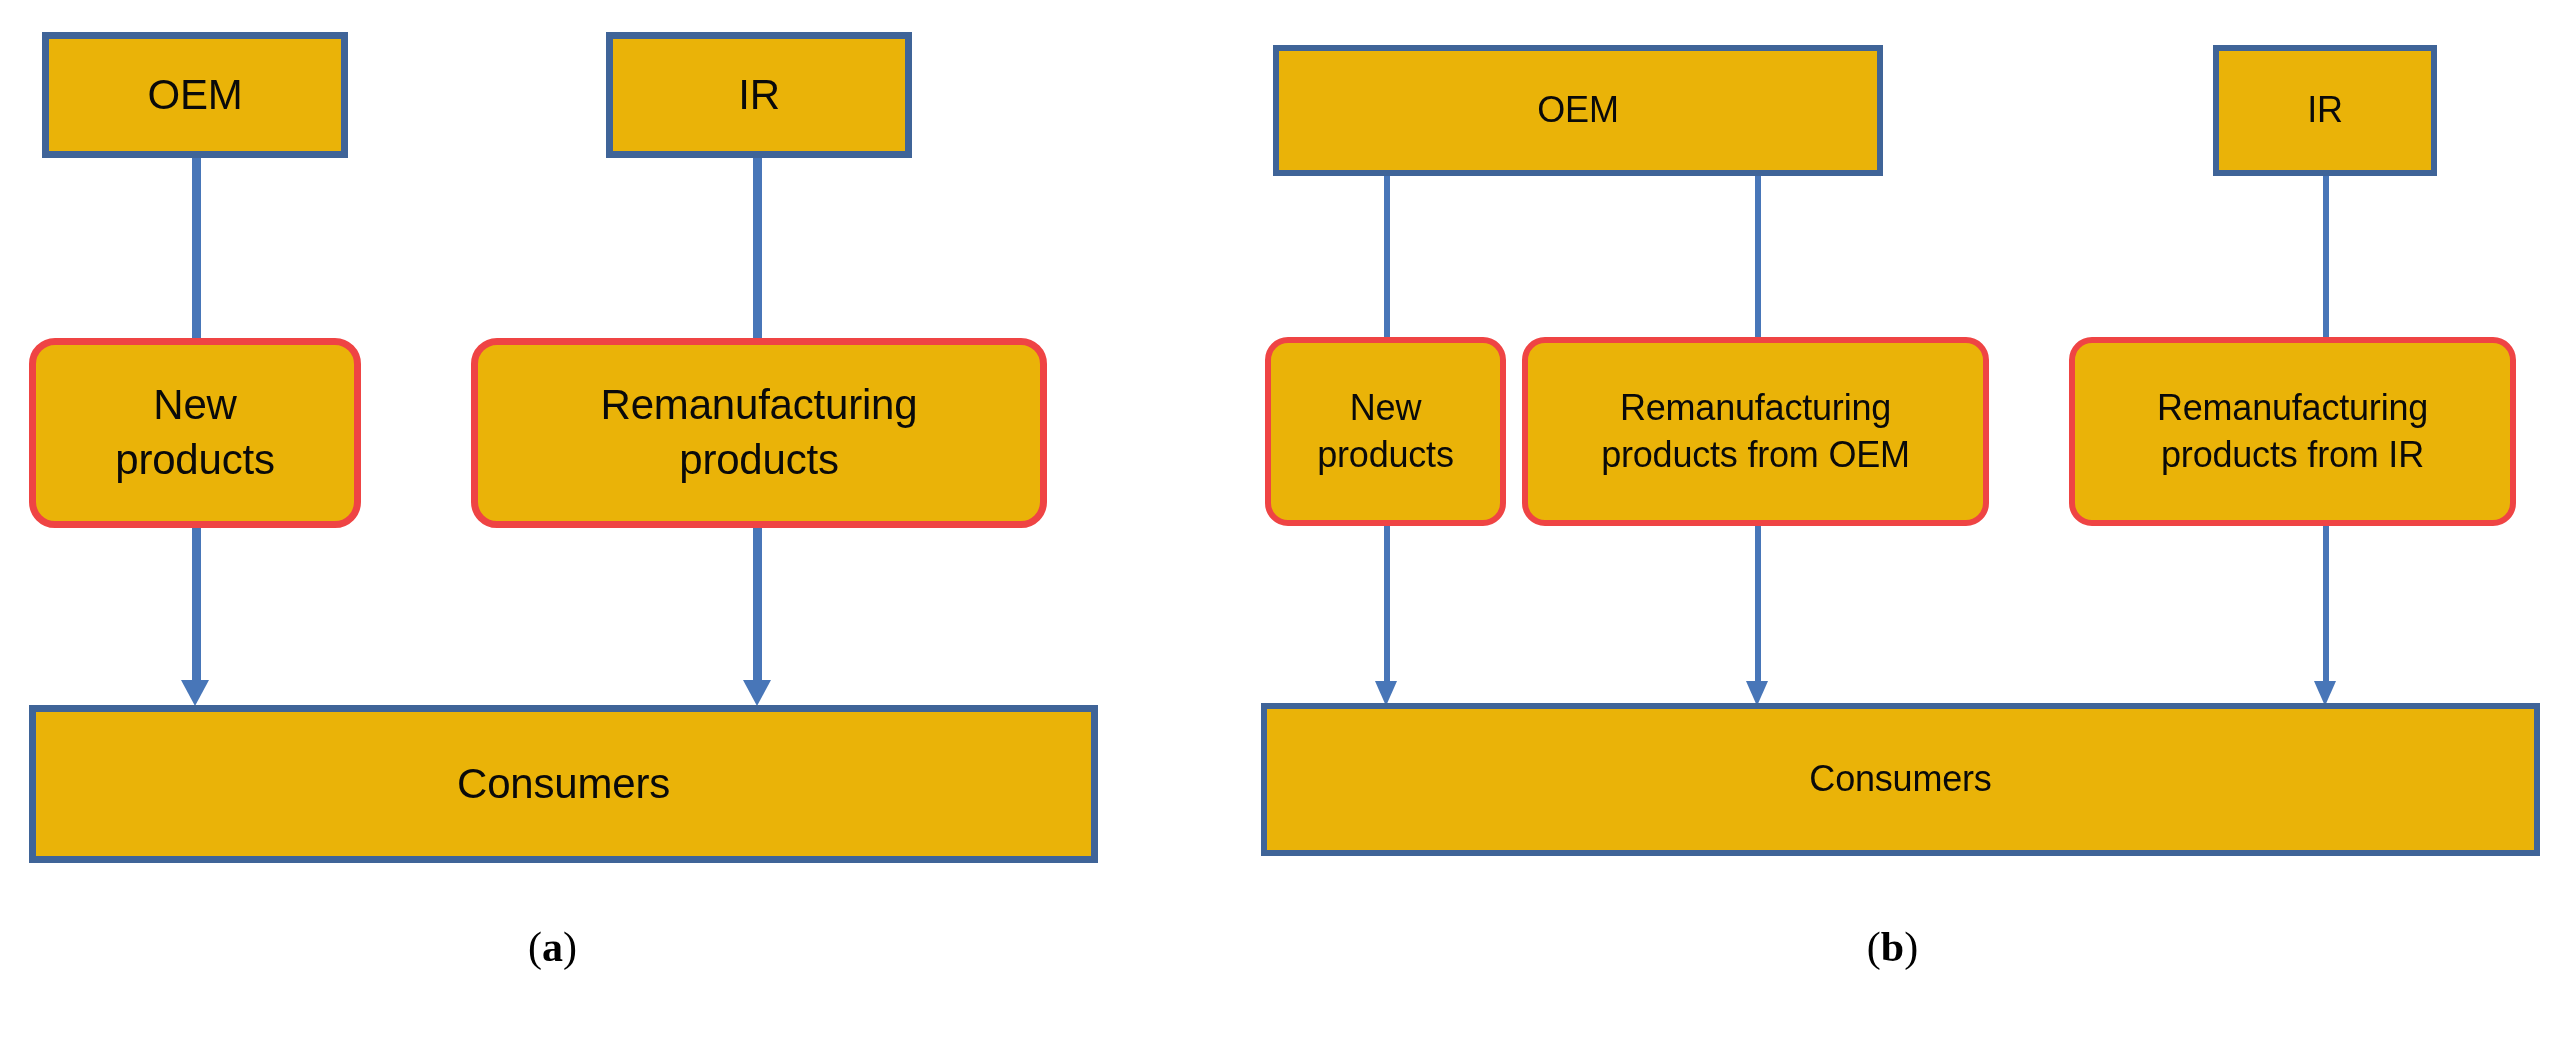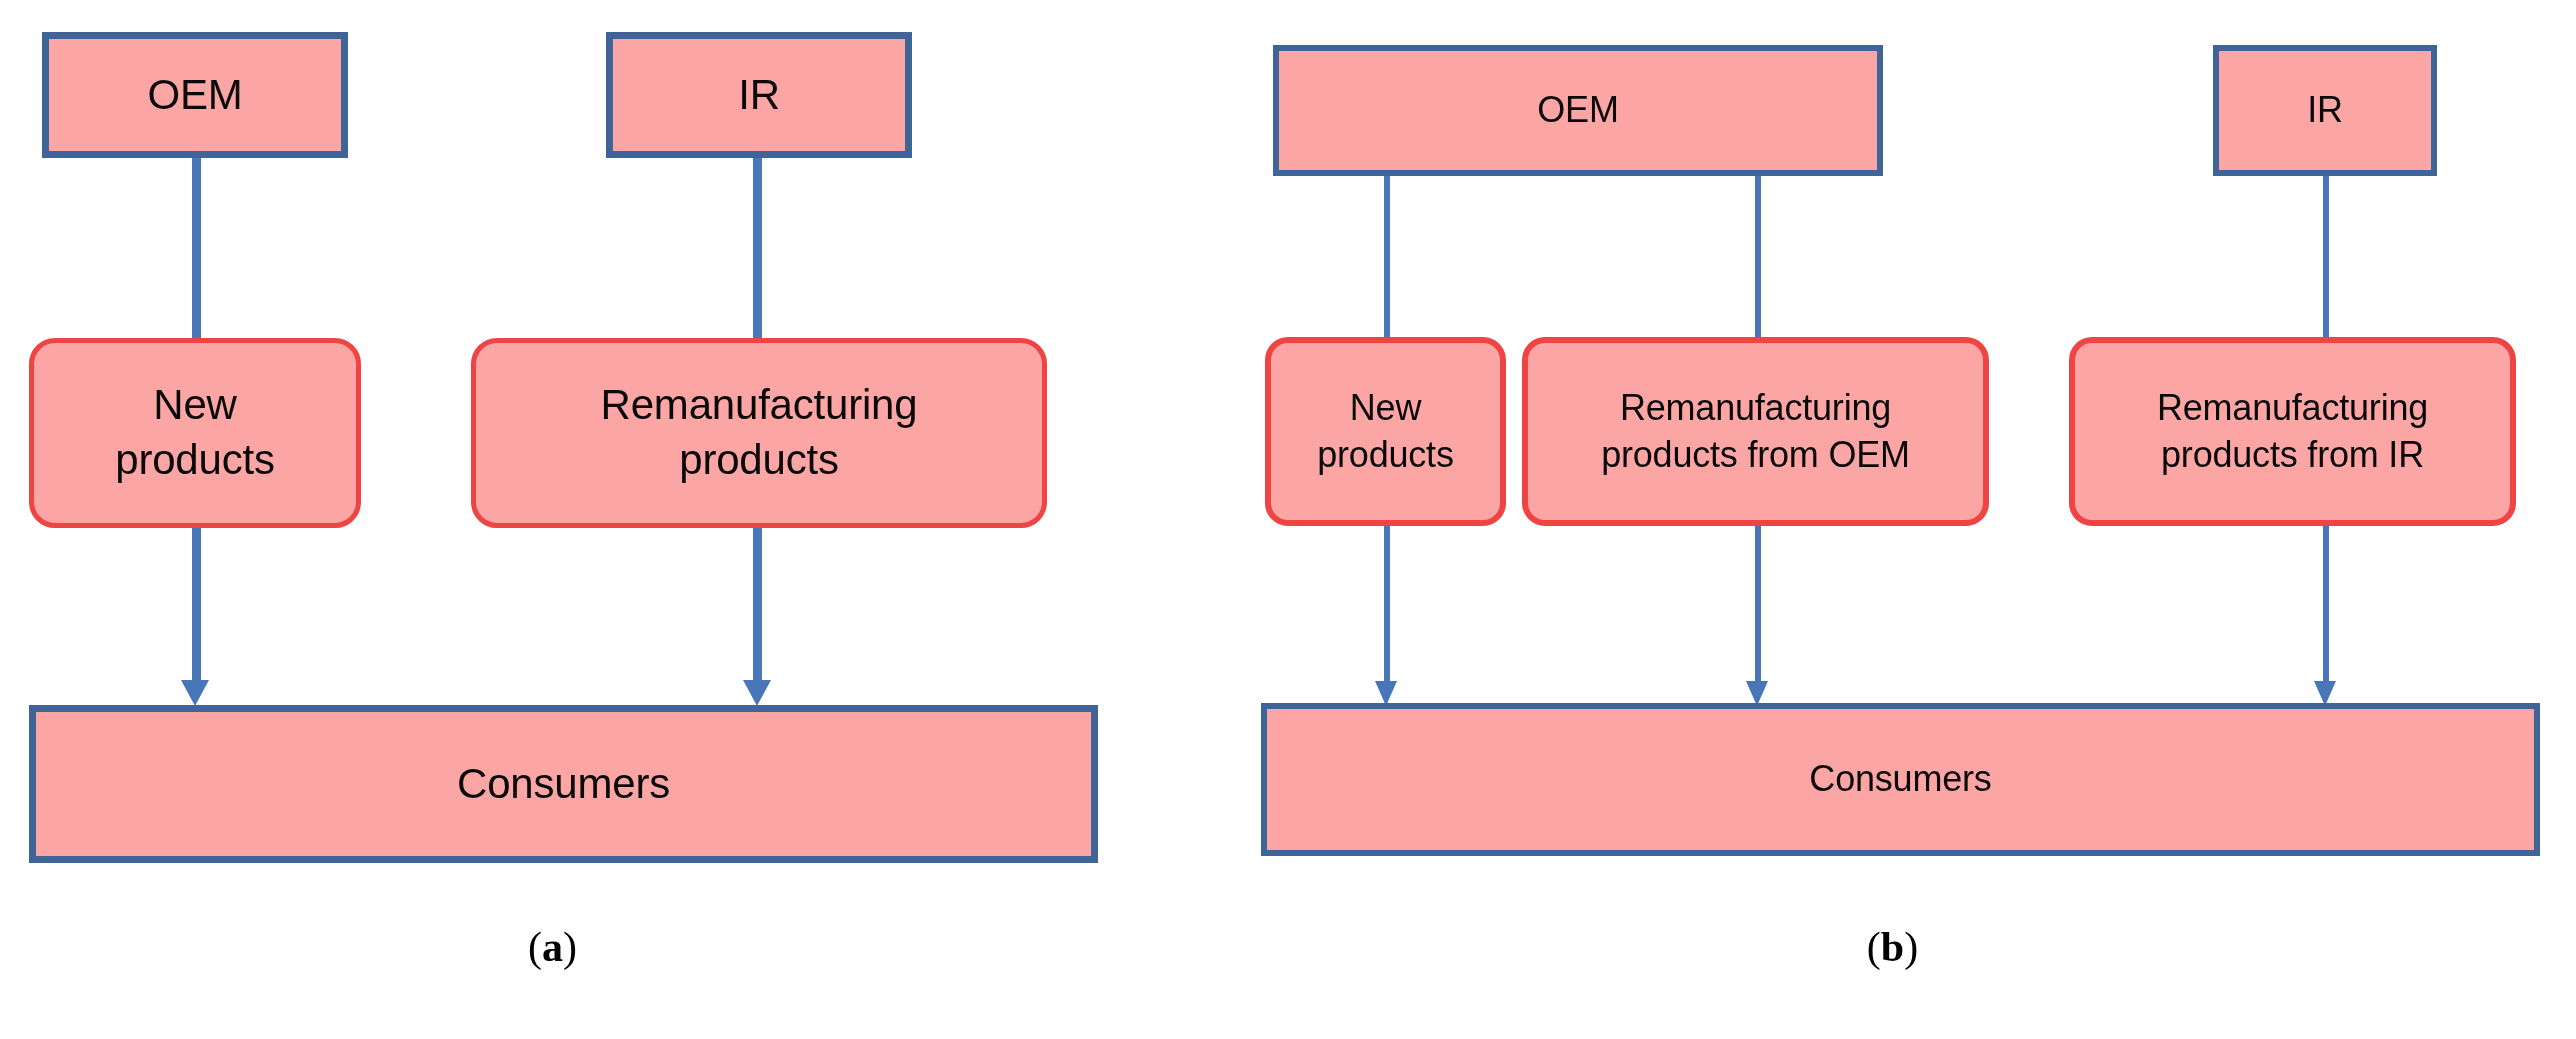--- a/index.html
+++ b/index.html
@@ -20,35 +20,35 @@
     overflow: hidden;
   }
 
   
   .abs { position: absolute; box-sizing: border-box; }
 
   
   .node {
     position: absolute;
     box-sizing: border-box;
-    background: #fca5a5;
+    background: #eab308;
     display: flex;
     align-items: center;
     justify-content: center;
     text-align: center;
     color: #0a0a0a;
     z-index: 3;
   }
   .node-blue {
     border: 7px solid #3F6498;
     border-radius: 0;
   }
   .node-blue.thin { border-width: 6.2px; }
   .node-orange {
-    border: 5px solid #ef4444;
+    border: 7px solid #ef4444;
     border-radius: 26px;
   }
   .node-label {
     display: block;
     line-height: 1.30;
     font-weight: 400;
     letter-spacing: -0.2px;
     white-space: pre-line;
   }
 

